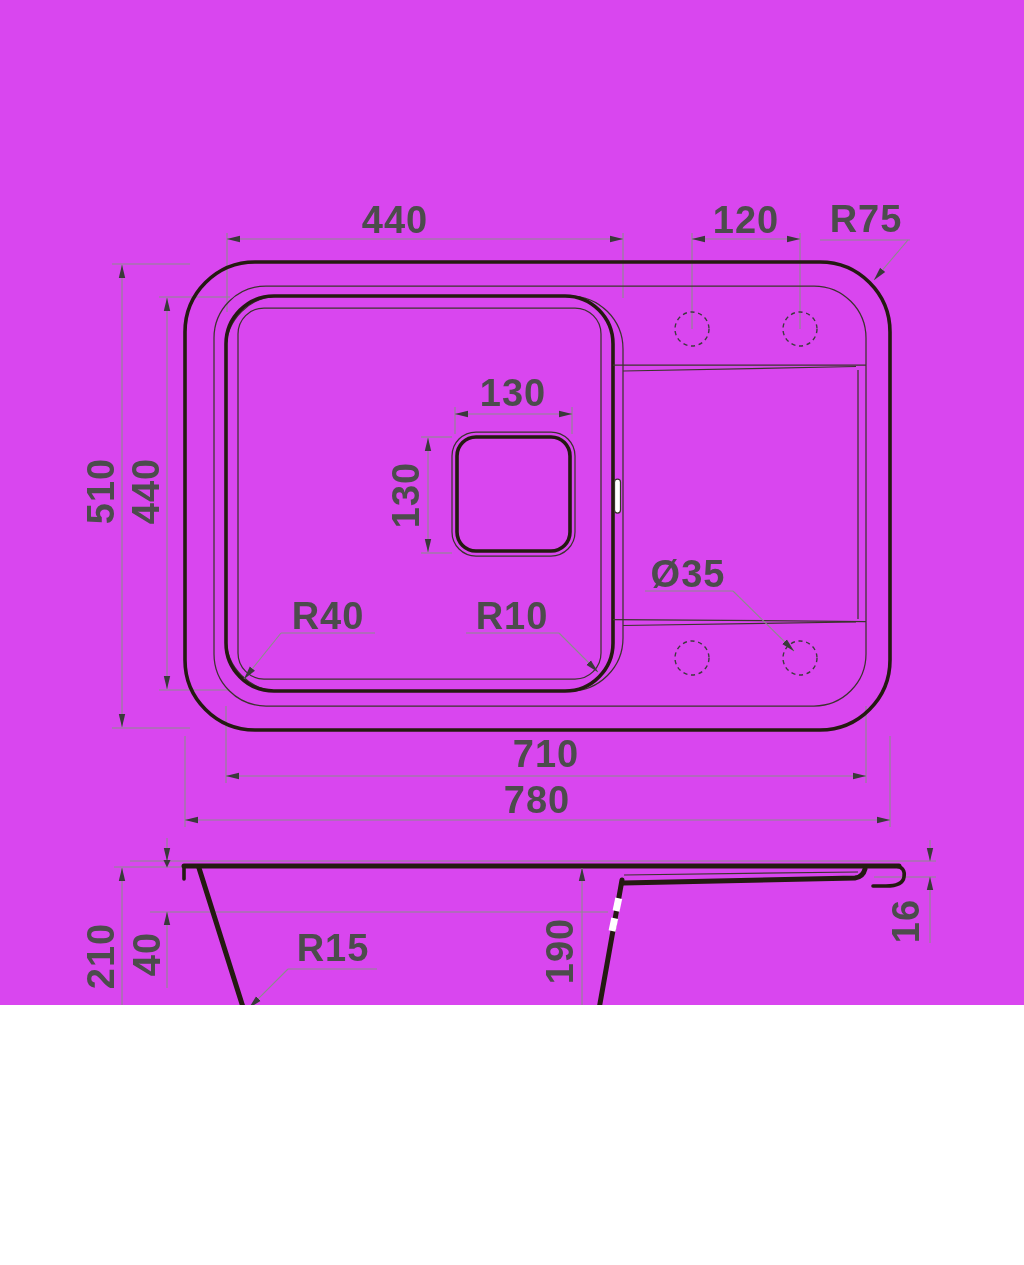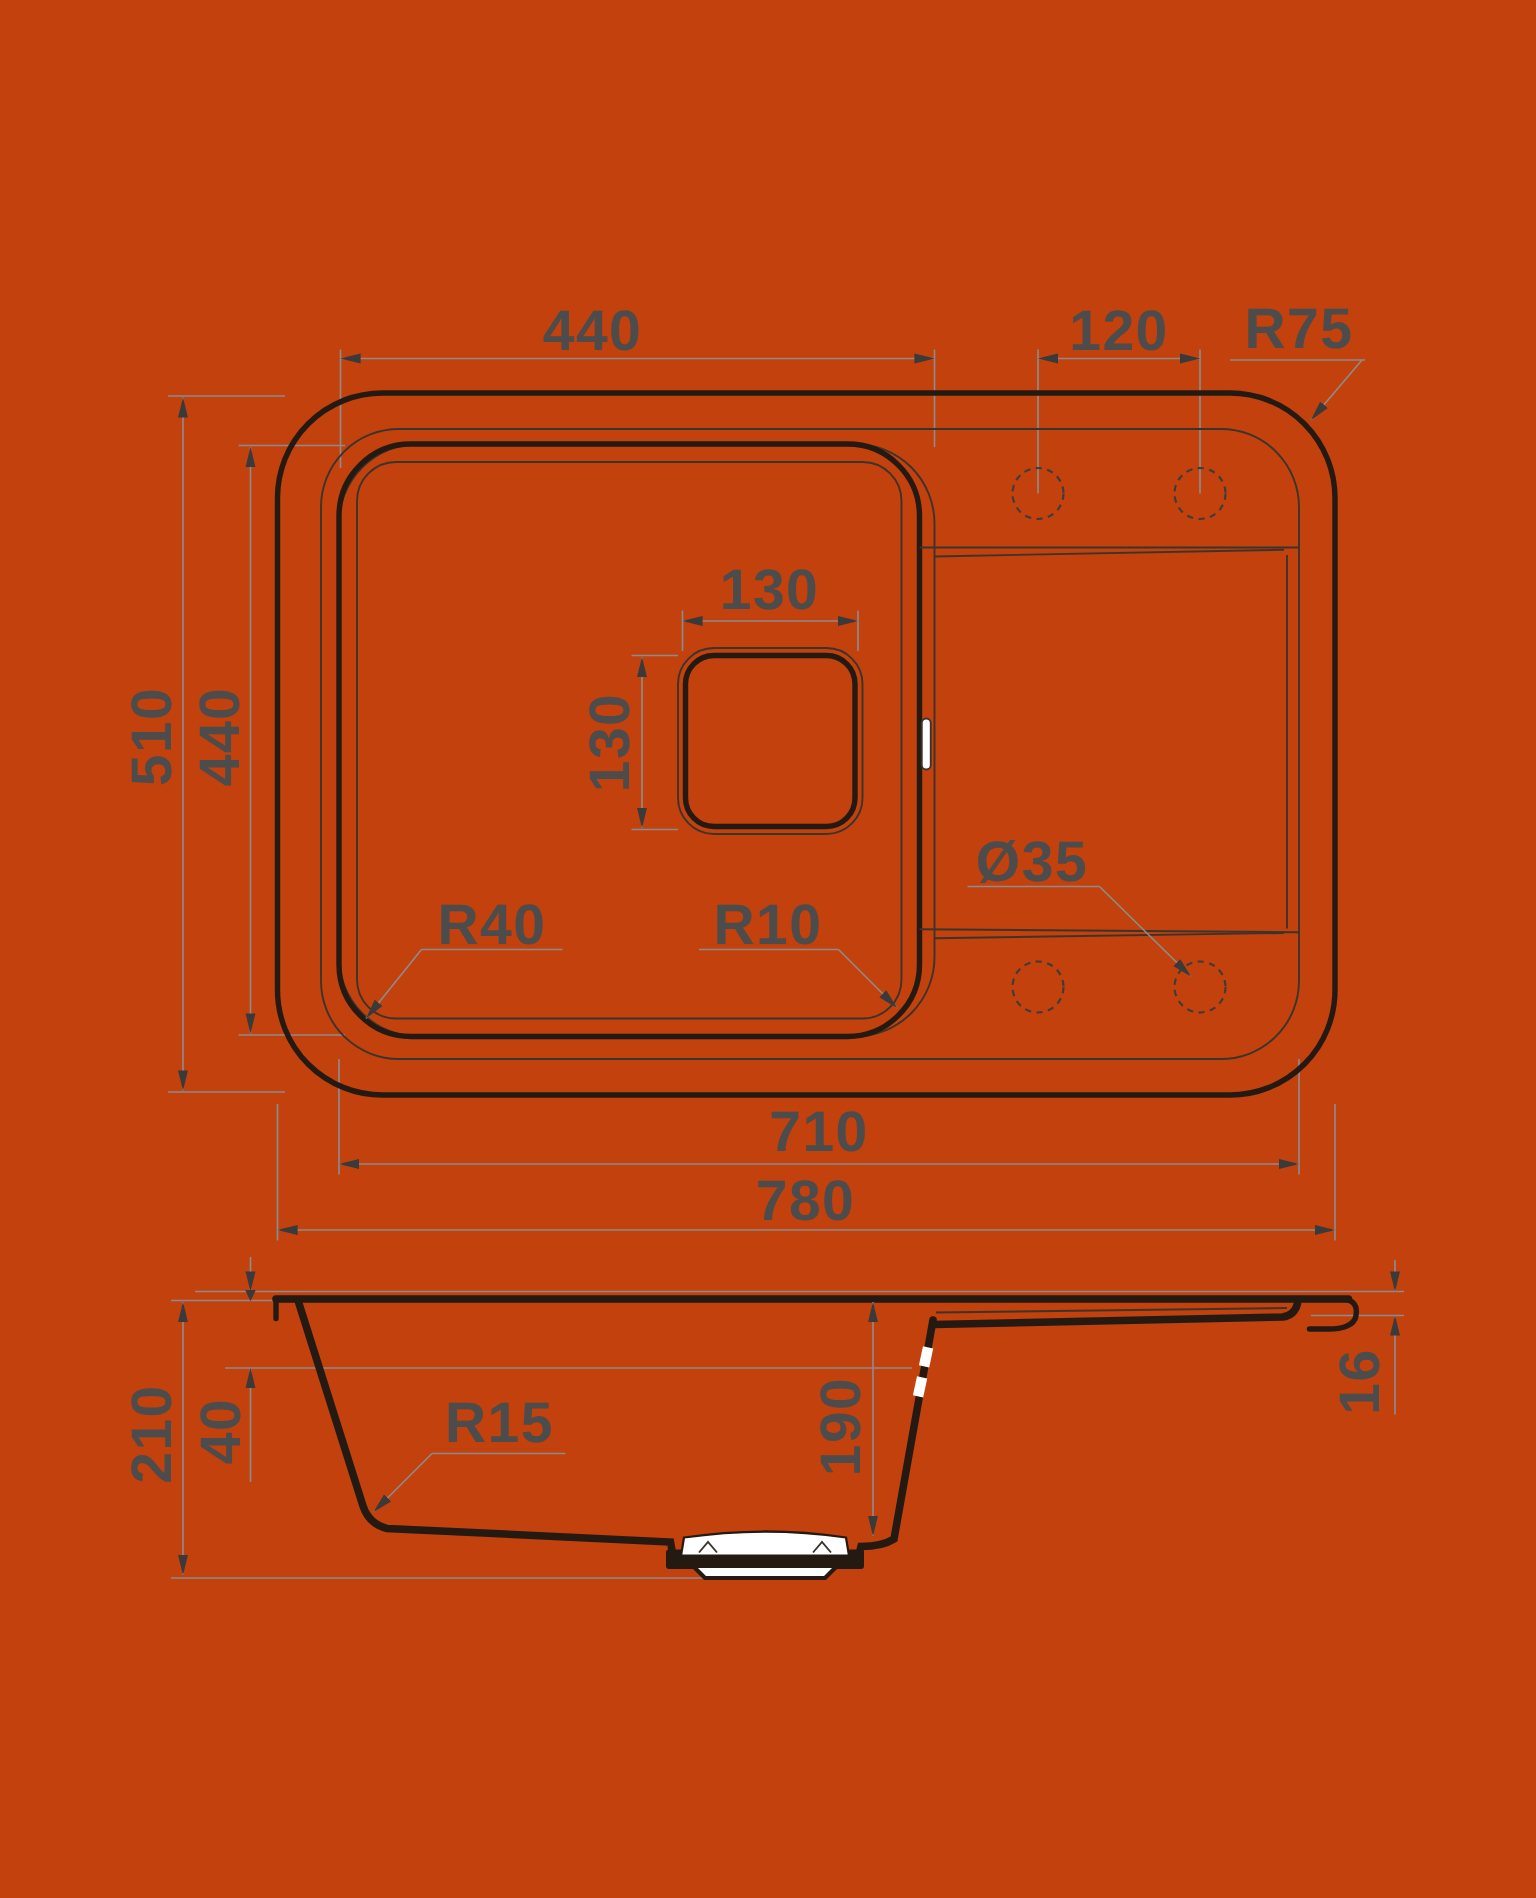--- a/index.html
+++ b/index.html
@@ -1,16 +1,16 @@
 <!DOCTYPE html>
 <html style="--line: #241a11; --thin: #3b342d; --dim: #8c8c8c; --text: #4c4c4c;"><head>
 <meta charset="utf-8">
 <style>
   html,body{margin:0;padding:0;background:#fff;}
-  .stage{position:relative;width:1024px;height:1265px;background:#c2410c;overflow:hidden;
+  .stage{position:relative;width:1024px;height:1005px;background:#d946ef;overflow:hidden;
          font-family:"Liberation Sans", sans-serif;}
   svg{position:absolute;left:0;top:0;}
   .thick {stroke:var(--line,#241a11);stroke-width:3.6;fill:none;stroke-linecap:round;}
   .xthick{stroke:var(--line,#241a11);stroke-width:5;fill:none;stroke-linecap:round;}
   .thin  {stroke:var(--thin,#3b342d);stroke-width:1.25;fill:none;}
   .dash  {stroke:#3c3c3c;stroke-width:1.4;fill:none;stroke-dasharray:4.2 3.6;}
   .dim, .ext {stroke:var(--dim,#8c8c8c);stroke-width:1.1;fill:none;}
   .lbl{font-family:"Liberation Sans", sans-serif;font-weight:bold;font-size:38px;
        fill:var(--text,#4c4c4c);letter-spacing:1px;text-anchor:middle;}
   .white{fill:#ffffff;}

